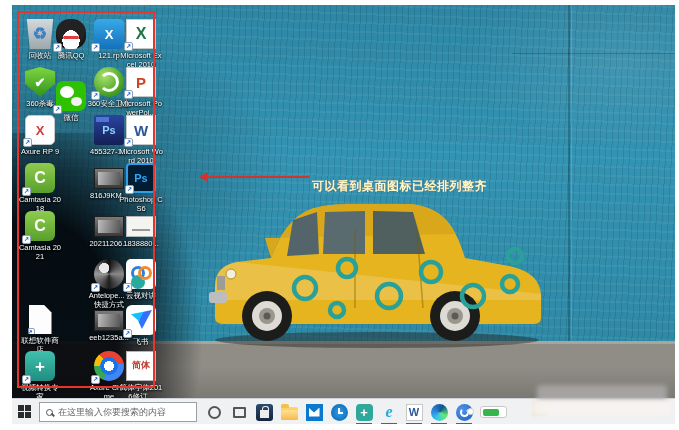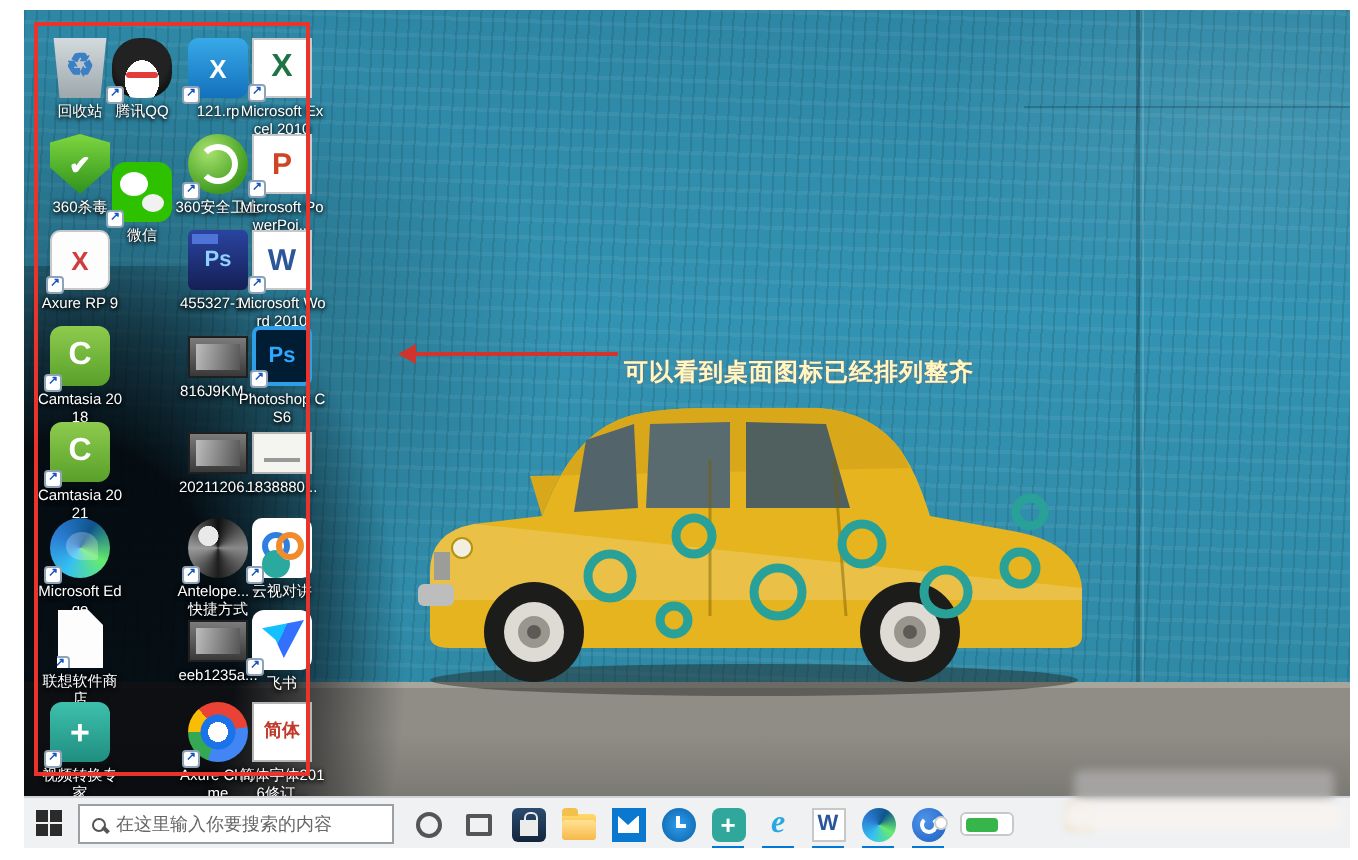--- a/index.html
+++ b/index.html
@@ -279,26 +279,20 @@
             <div class="dlabel">Camtasia 2021</div>
           </div>
           <div class="dcell" style="left: 72px; top: 202px;">
             <div class="dicon i-imgdark"></div>
             <div class="dlabel">20211206...</div>
           </div>
           <div class="dcell" style="left: 104px; top: 202px;">
             <div class="dicon i-imglight"></div>
             <div class="dlabel">1838880...</div>
           </div>
-          <div class="dcell" style="left: 3px; top: 250px;">
-            <div class="dicon i-edge">
-              <span class="sc">↗</span>
-            </div>
-            <div class="dlabel">Microsoft Edge</div>
-          </div>
           <div class="dcell" style="left: 72px; top: 250px;">
             <div class="dicon i-antelope">
               <span class="sc">↗</span>
             </div>
             <div class="dlabel">Antelope... -快捷方式</div>
           </div>
           <div class="dcell" style="left: 3px; top: 296px;">
             <div class="dicon i-doc">
               <span class="sc">↗</span>
             </div>

